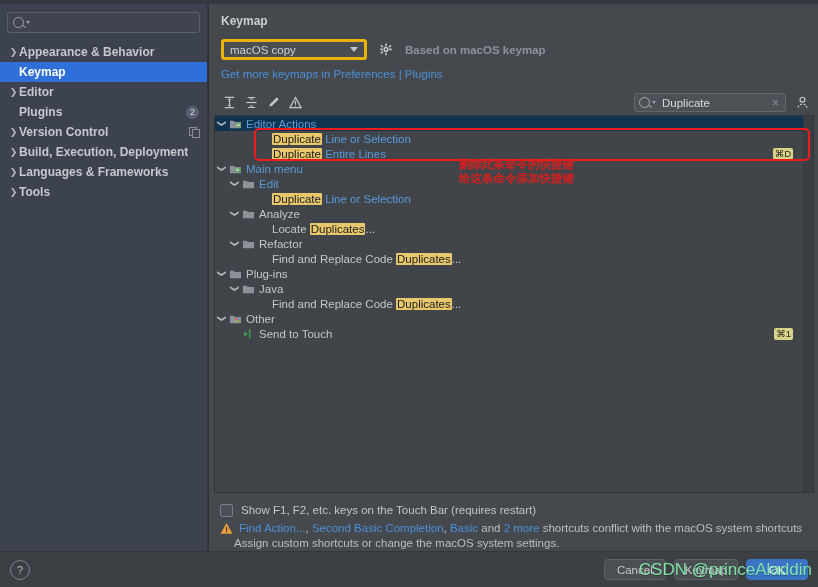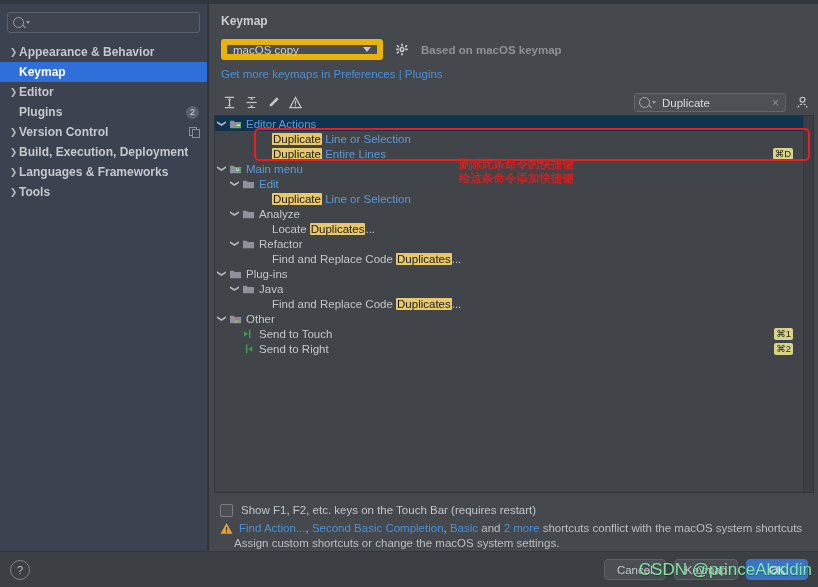--- a/index.html
+++ b/index.html
@@ -56,21 +56,21 @@
   .copy-ic:before{content:"";position:absolute;left:0;top:0;width:6px;height:7px;border:1px solid #a3a8b1;}
   .copy-ic:after{content:"";position:absolute;left:3px;top:2px;width:6px;height:7px;border:1px solid #a3a8b1;background:#3c4250;}
 
   
   .main{flex:1;background:#45494d;display:flex;flex-direction:column;min-width:0;
         border-left:1px solid #2f3338;}
   .main-head{padding:10px 0 0 12px;}
   .main-title{font-weight:bold;color:#c9ccd1;font-size:12px;}
   .keymap-row{display:flex;align-items:center;margin-top:11px;padding-left:12px;}
   .combo{
-    width:162px;height:21px;background:#4a4e53;border:6px solid #eab308;border-radius:3px;
+    width:146px;height:21px;background:#4a4e53;border:3px solid #eab308;border-radius:3px;
     display:flex;align-items:center;padding:0 6px;box-sizing:border-box;color:#cdd0d4;font-size:11.5px;
   }
   .combo .cval{flex:1;}
   .caret-dn{width:0;height:0;border-left:4px solid transparent;border-right:4px solid transparent;border-top:5px solid #c3c6ca;}
   .gear{margin-left:12px;width:14px;height:14px;position:relative;}
   .gear svg{display:block;}
   .based{margin-left:12px;color:#8e9298;font-size:11.5px;font-weight:bold;}
   .link{color:#4a90d9;font-size:11.5px;}
   .links-row{padding:7px 0 0 12px;}
   a.link{text-decoration:none;}
@@ -455,33 +455,20 @@
               <span class="ficon">
                 <svg width="13" height="12" viewBox="0 0 14 13">
                   <rect x="7.4" y="1.6" width="1.7" height="9.5" fill="#3e9b4f"></rect>
                   <path d="M6.5 6.4L2.2 3.4v6z" fill="#3e9b4f"></path>
                 </svg>
               </span>
               <span><span class="tlabel">Send to Touch</span></span>
               <span class="grow"></span>
               <span class="kbd" style="margin-right: 14px;">⌘1</span>
             </div>
-            <div class="trow">
-              <span class="tgap"></span>
-              <span class="chev"></span>
-              <span class="ficon">
-                <svg width="13" height="12" viewBox="0 0 14 13">
-                  <rect x="4.2" y="1.6" width="1.7" height="9.5" fill="#3e9b4f"></rect>
-                  <path d="M6.8 6.4L11.1 3.4v6z" fill="#3e9b4f"></path>
-                </svg>
-              </span>
-              <span><span class="tlabel">Send to Right</span></span>
-              <span class="grow"></span>
-              <span class="kbd" style="margin-right: 14px;">⌘2</span>
-            </div>
           </div>
         <div class="scrollbar"></div>
         <div class="redbox"></div>
         <div class="cn-note" style="left:244px;top:14px;">删除此条命令的快捷键</div>
         <div class="cn-note" style="left:244px;top:28px;">给这条命令添加快捷键</div>
       </div>
 
       <div class="bottom">
         <div class="chk-row">
           <span class="chkbox"></span>

